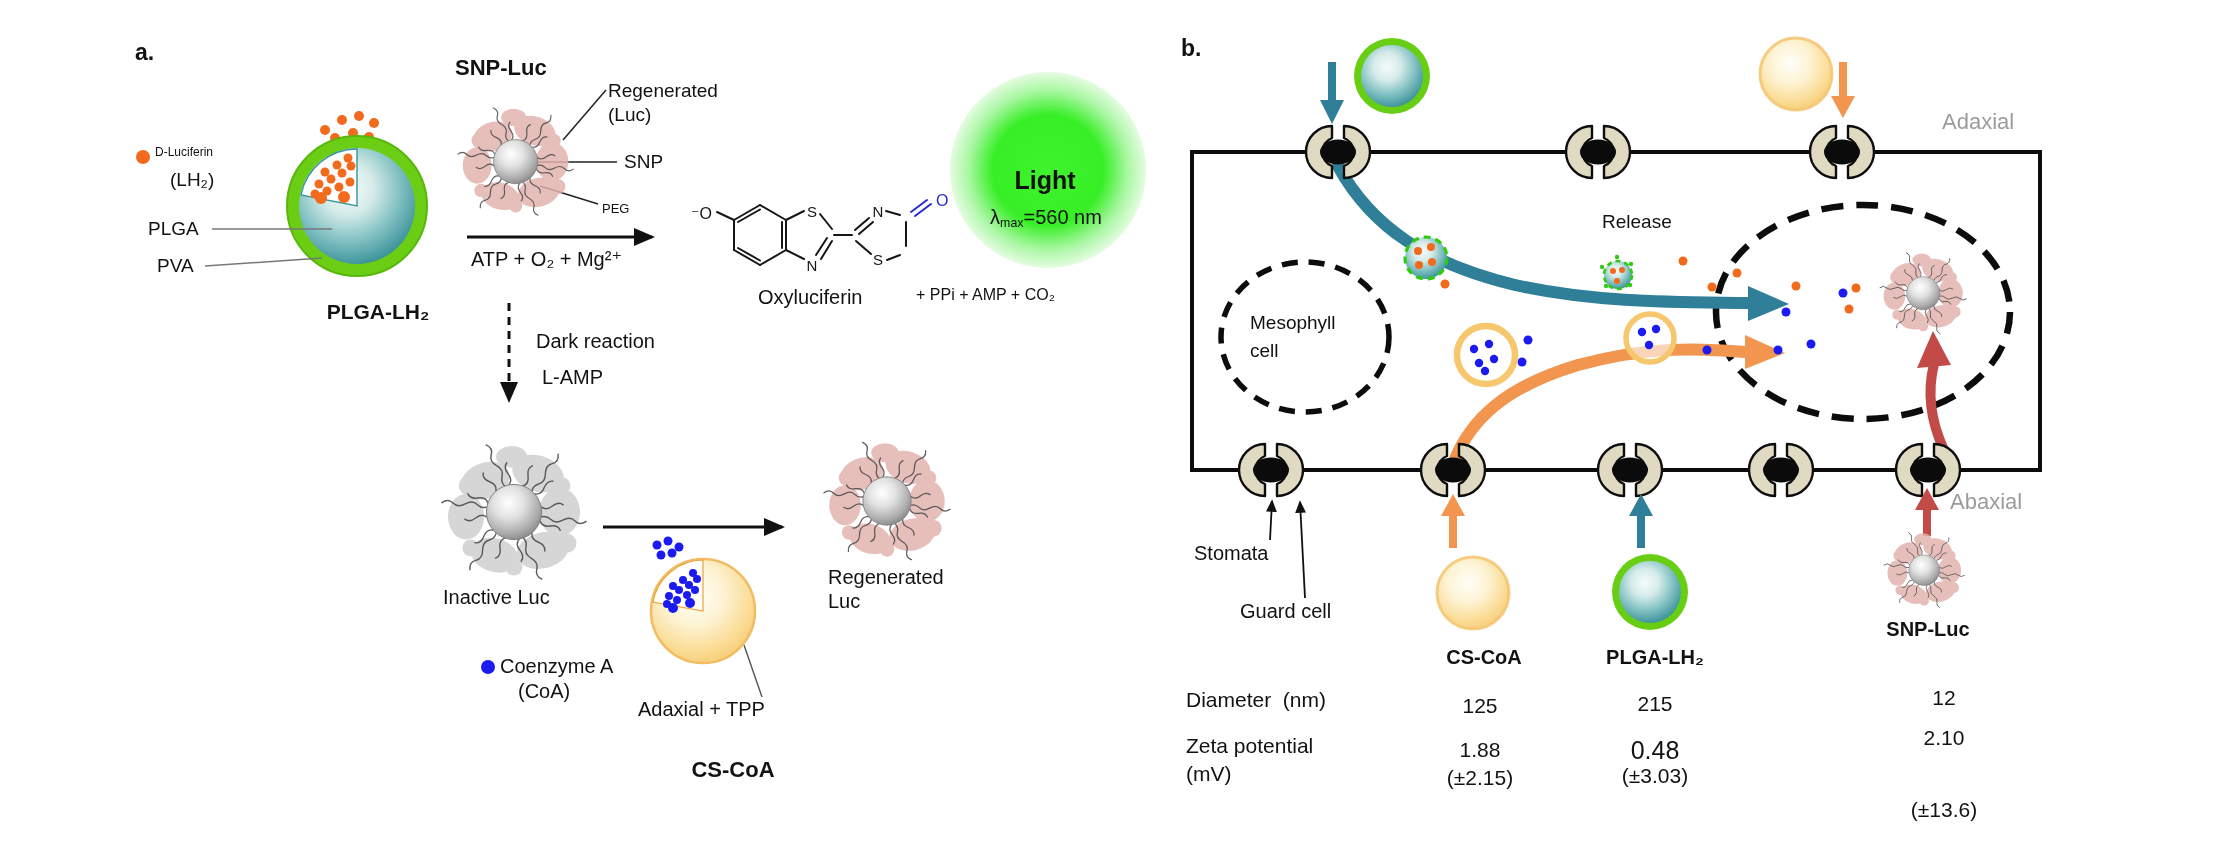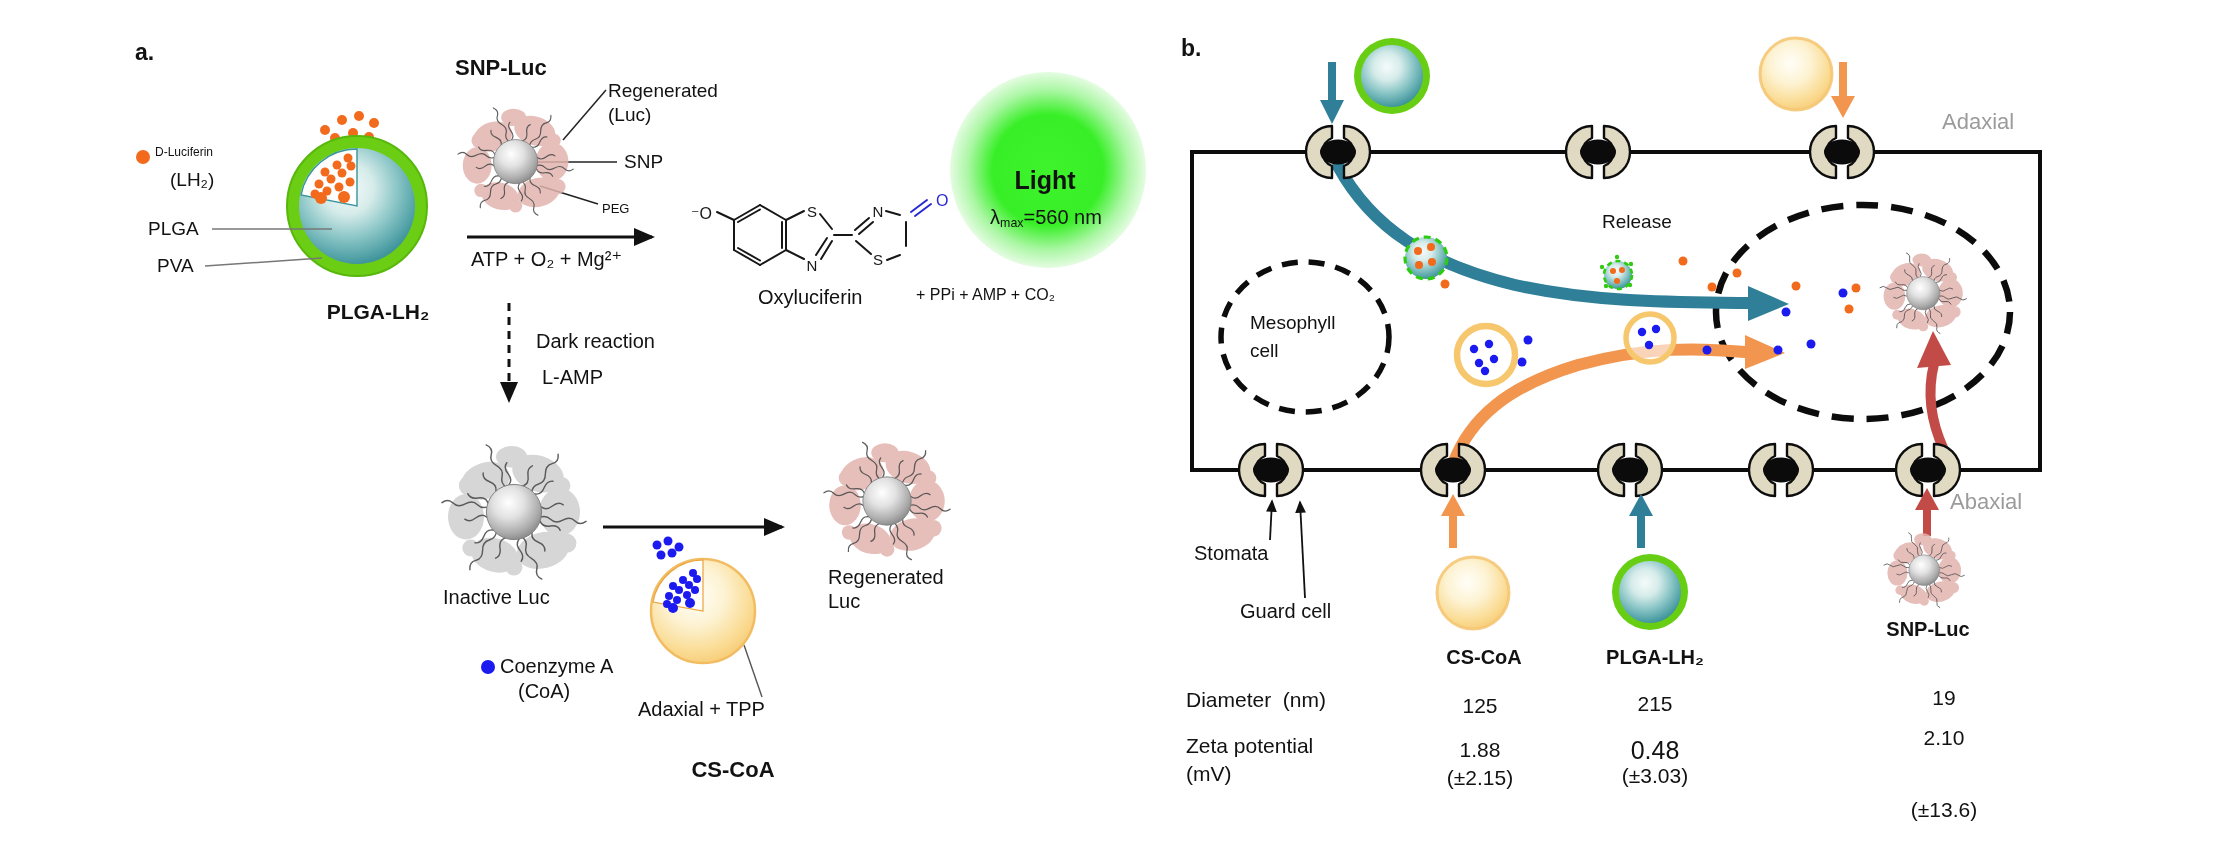--- a/index.html
+++ b/index.html
@@ -391,21 +391,21 @@
   <div class="lbl" style="left:1194px;top:542px;font-size:20px">Stomata</div>
   <div class="lbl" style="left:1240px;top:600px;font-size:20px">Guard cell</div>
 
   <div class="lbl b c" style="left:1484px;top:646px;font-size:20px">CS-CoA</div>
   <div class="lbl b c" style="left:1655px;top:646px;font-size:20px">PLGA-LH₂</div>
   <div class="lbl b c" style="left:1928px;top:618px;font-size:20px">SNP-Luc</div>
 
   <div class="lbl" style="left:1186px;top:688px;font-size:21px">Diameter  (nm)</div>
   <div class="lbl c" style="left:1480px;top:694px;font-size:21px">125</div>
   <div class="lbl c" style="left:1655px;top:692px;font-size:21px">215</div>
-  <div class="lbl c" style="left:1944px;top:686px;font-size:21px">19</div>
+  <div class="lbl c" style="left:1944px;top:686px;font-size:21px">12</div>
 
   <div class="lbl" style="left:1186px;top:734px;font-size:21px">Zeta potential</div>
   <div class="lbl" style="left:1186px;top:762px;font-size:21px">(mV)</div>
   <div class="lbl c" style="left:1480px;top:738px;font-size:21px">1.88</div>
   <div class="lbl c" style="left:1480px;top:766px;font-size:21px">(±2.15)</div>
   <div class="lbl c" style="left:1655px;top:736px;font-size:25px">0.48</div>
   <div class="lbl c" style="left:1655px;top:764px;font-size:21px">(±3.03)</div>
   <div class="lbl c" style="left:1944px;top:726px;font-size:21px">2.10</div>
   <div class="lbl c" style="left:1944px;top:798px;font-size:21px">(±13.6)</div>
 

